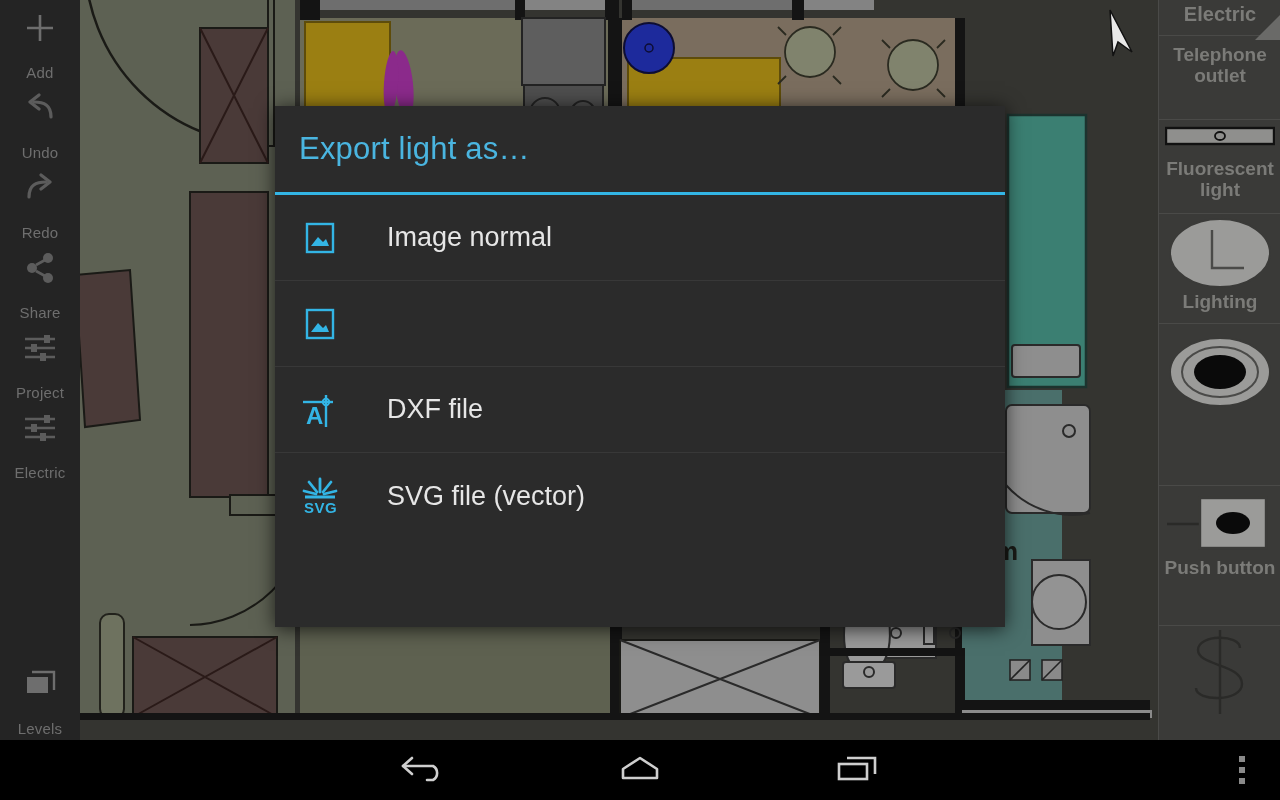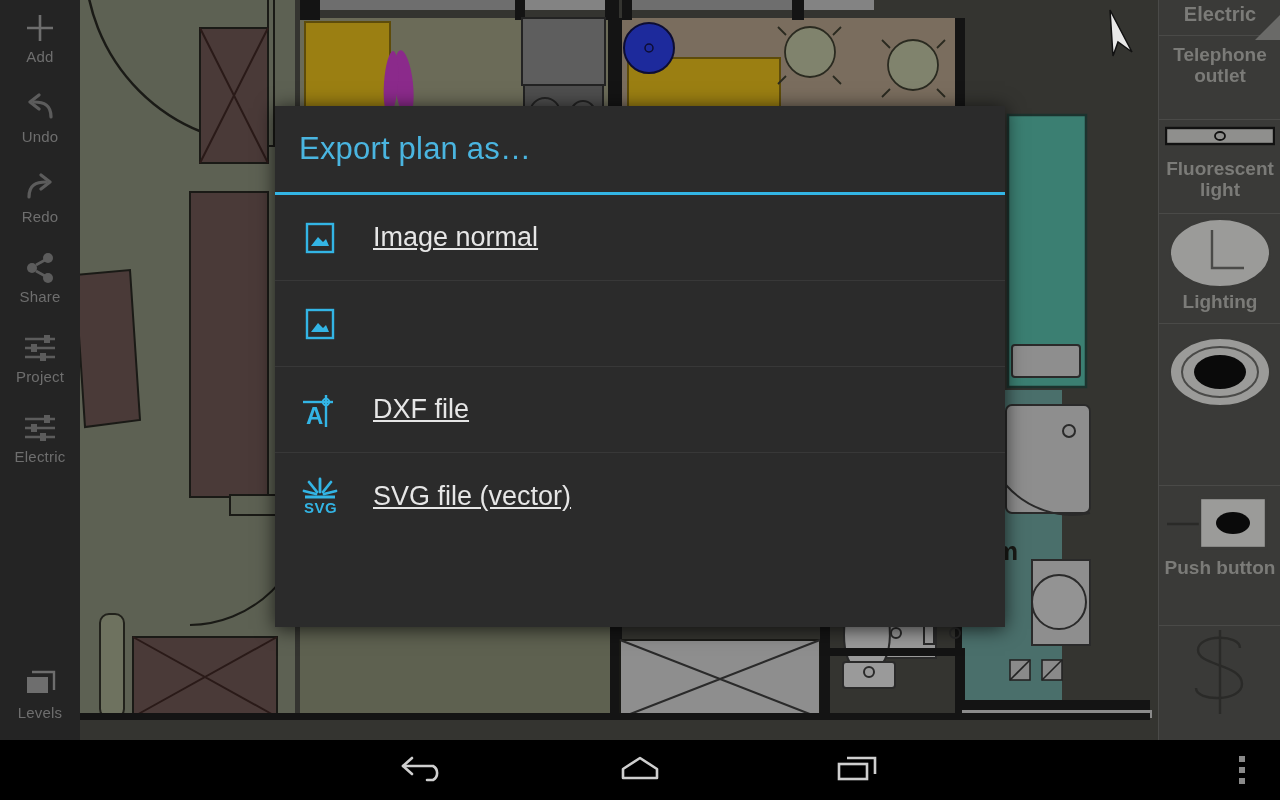--- a/index.html
+++ b/index.html
@@ -26,21 +26,21 @@
   }
   .tool {
     position: absolute; left: 0; width: 80px;
     display: flex; flex-direction: column; align-items: center;
     justify-content: flex-start;
   }
   .tool .glyph {
     width: 40px; height: 36px; display: flex; align-items: center; justify-content: center;
   }
   .tool .tlabel {
-    margin-top: 2px;
+    margin-top: 18px;
     font-size: 15px; color: #6e6e6e; letter-spacing: .2px;
   }
   .tool svg { display:block; }
 
   
   #right-bar {
     position: absolute; right: 0; top: 0; width: 122px; height: 740px;
     background: #3a3a38;
     z-index: 5;
     border-left: 1px solid #4a4a48;
@@ -73,21 +73,21 @@
   #dialog-title { font-size: 31px; color: #4ab5e0; font-weight: 400; letter-spacing: .2px; }
   #dialog-rule { height: 3px; background: #33b5e5; }
   .opt-row {
     height: 86px; display: flex; align-items: center;
     padding-left: 24px;
     border-bottom: 1px solid #383838;
     cursor: default;
   }
   .opt-row:last-child { border-bottom: none; }
   .opt-icon { width: 42px; height: 42px; display:flex; align-items:center; justify-content:center; flex: 0 0 42px; }
-  .opt-label { margin-left: 32px; font-size: 27px; color: #e6e6e6; font-weight: 400; text-decoration: underline; }
+  .opt-label { margin-left: 46px; font-size: 27px; color: #e6e6e6; font-weight: 400; }
 
   
   #navbar {
     position: absolute; left: 0; bottom: 0; width: 1280px; height: 60px;
     background: #000; z-index: 30;
   }
   .nav-btn { position: absolute; top: 0; height: 60px; display:flex; align-items:center; justify-content:center; }
   #nav-back { left: 373px; width: 100px; }
   #nav-home { left: 590px; width: 100px; }
   #nav-recent { left: 807px; width: 100px; }
@@ -354,21 +354,21 @@
           <path d="M70 20 C70 6 28 6 28 22 C28 38 72 36 72 56 C72 74 26 74 26 60" fill="none" stroke="#2a2a28" stroke-width="2.4"></path>
           <path d="M50 2 V86" stroke="#2a2a28" stroke-width="2.4"></path>
         </svg>
       </div>
     </div>
   </div>
 
   <div id="dialog">
 
     <div id="dialog-header">
-      <span id="dialog-title">Export plan as…</span>
+      <span id="dialog-title">Export light as…</span>
     </div>
     <div id="dialog-rule"></div>
 
     <div class="opt-row">
       <span class="opt-icon">
         <svg width="34" height="34" viewBox="0 0 34 34">
           <rect x="4" y="3" width="26" height="28" fill="none" stroke="#33b5e5" stroke-width="2.4"></rect>
           <path d="M8 25 L15 16 L20 21 L23 18 L26 25 Z" fill="#33b5e5"></path>
         </svg>
       </span>

